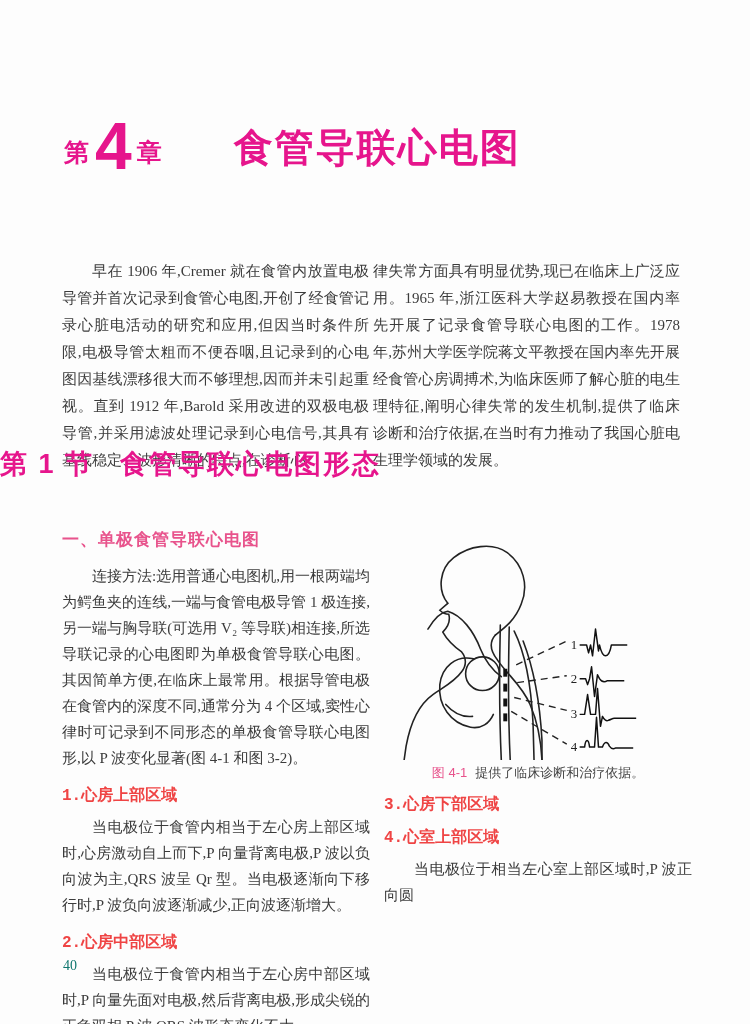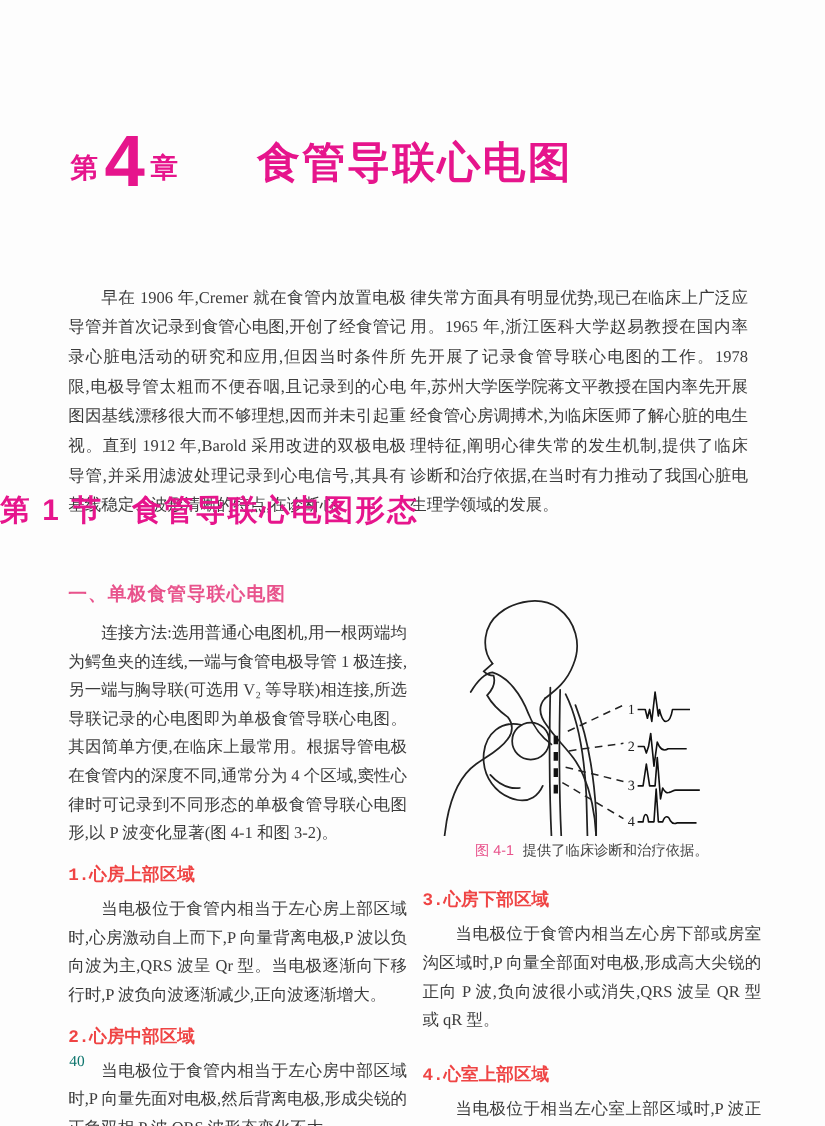--- a/index.html
+++ b/index.html
@@ -65,21 +65,21 @@
   .figure-block { width:308px; }
   .figure-block svg { display:block; }
   .fig-caption {
     text-align:center; font-size:13px; margin-top:4px; color:#444;
   }
   .fig-caption .fig-label {
     color:#e8538c; font-weight:normal;
     font-family:"Liberation Sans","DejaVu Sans",sans-serif;
     margin-right:8px;
   }
-  .col-right .num-heading { margin-top:26px; }
+  .col-right .num-heading { margin-top:12px; }
 
   
   .page-number { position:absolute; left:63px; top:958px; font-size:14px; color:#0f766e; }
 
   .sketch { stroke:#222; stroke-width:1.6; fill:none; stroke-linecap:round; }
   .dash   { stroke:#222; stroke-width:1.4; fill:none; stroke-dasharray:7 5; }
   .ecg    { stroke:#111; stroke-width:1.5; fill:none; stroke-linejoin:round; }
   .electrode { stroke:#111; stroke-width:4; }
   .fig-num { font-family:"Liberation Serif","DejaVu Serif",serif; font-size:13px; fill:#222; }
 </style>
@@ -159,21 +159,20 @@
           <path class="ecg" transform="translate(197,160)" d="M0,0 h6 l2,6 l2,-6 l2,-12 l3,30 l3,-22 l2,4 c2,3 5,4 8,2 h17"></path>
           <path class="ecg" transform="translate(197,196)" d="M0,0 h5 l3,-20 l3,20 h5 l2,-26 l3,38 l2,-10 c2,4 4,5 6,4 c3,-1 4,-2 6,-2 h22"></path>
           <path class="ecg" transform="translate(197,229)" d="M0,0 h5 c1,-9 4,-9 5,0 h5 l2,-30 l2,30 h4 c2,-6 5,-6 7,-1 c2,3 4,3 6,2 h18"></path>
         </svg>
         <div class="fig-caption">
           <span class="fig-label">图 4-1</span><span>提供了临床诊断和治疗依据。</span>
         </div>
       </div>
 
       <h4 class="num-heading">3.心房下部区域</h4>
-      <p class="para indent">当电极位于食管内相当左心房下部或房室沟区域时,P 向量全部面对电极,形成高大尖锐的正向 P 波,负向波很小或消失,QRS 波呈 QR 型或 qR 型。</p>
 
       <h4 class="num-heading">4.心室上部区域</h4>
       <p class="para indent">当电极位于相当左心室上部区域时,P 波正向圆</p>
     </div>
 
   </div>
 
   <div class="page-number">40</div>
 
 </div>

